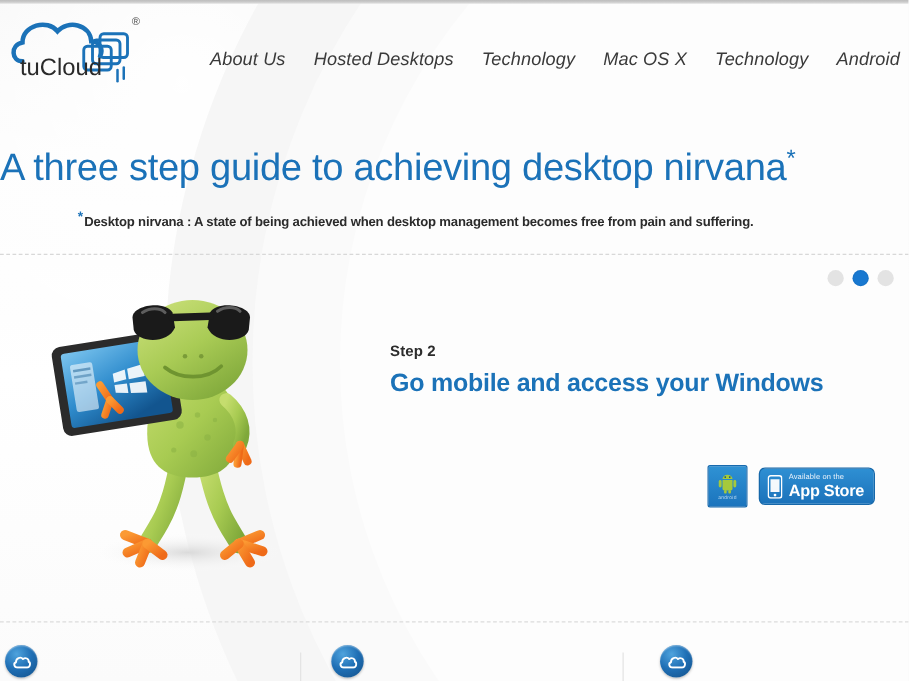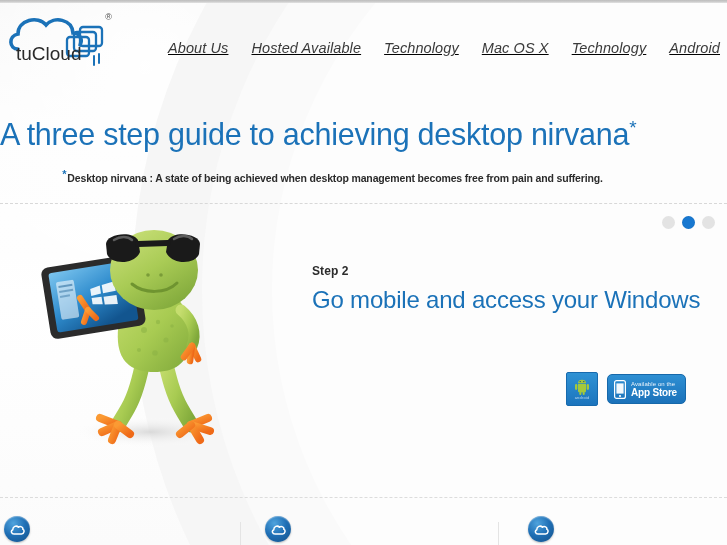--- a/index.html
+++ b/index.html
@@ -87,21 +87,20 @@
   }
 
   
   #nav {
     position: absolute;
     left: 168px; top: 32px;
     width: 552px; height: 26px;
     display: flex;
     align-items: center;
     justify-content: space-between;
-    text-decoration: underline;
   }
   .nav-item {
     font-family: "Liberation Sans", sans-serif;
     font-style: italic;
     font-size: 14.5px;
     color: #3a3a3a;
     letter-spacing: 0.1px;
     white-space: nowrap;
     cursor: pointer;
     padding: 2px 0;
@@ -172,21 +171,21 @@
     cursor: pointer;
   }
   .dot.active {
     background: #1878d0;
     box-shadow: 0 0 0 1px rgba(0,0,0,0.04) inset;
   }
 
   
   #hero {
     position: absolute;
-    left: 0; top: 206px;
+    left: 0; top: 216px;
     width: 644px; height: 285px;
     z-index: 20;
   }
 
   
   #frog-figure {
     position: absolute;
     left: 40px; top: 12px;
     width: 215px; height: 250px;
   }
@@ -201,22 +200,22 @@
   #step-label {
     font-family: "Liberation Sans", sans-serif;
     font-size: 12px;
     font-weight: bold;
     color: #2c2c2c;
     letter-spacing: 0.1px;
     margin-bottom: 7px;
   }
   .step-line {
     font-family: "Liberation Sans", sans-serif;
-    font-size: 24px;
-    font-weight: 400;
+    font-size: 20px;
+    font-weight: 700;
     color: #1b72b8;
     line-height: 1.26;
     letter-spacing: -0.2px;
     white-space: nowrap;
   }
 
   
   #store-badges {
     position: absolute;
     left: 566px; top: 372px;
@@ -257,21 +256,21 @@
   #badge-appstore .as-text { line-height: 1; }
   #badge-appstore .as-small {
     display: block;
     font-size: 6px;
     color: #eaf3fb;
     letter-spacing: 0.1px;
     margin-bottom: 1px;
   }
   #badge-appstore .as-big {
     display: block;
-    font-size: 10px;
+    font-size: 13px;
     font-weight: bold;
     color: #ffffff;
     letter-spacing: -0.2px;
     line-height: 1;
   }
 
   
   #footer-rule {
     position: absolute;
     left: 0; top: 497px;
@@ -346,21 +345,21 @@
 
         <path d="M10 40 C1 40 0 27 10 25 C10 11 30 6 38 16 C46 7 64 10 65 24 C72 24 75 31 72 36" fill="none" stroke="#1b72b8" stroke-width="3.6" stroke-linecap="round"></path>
 
         <text x="8" y="51" font-family="Liberation Sans, sans-serif" font-size="19" font-weight="500" fill="#2a2a2a">tuCloud</text>
       </svg>
       <span id="logo-reg">®</span>
     </div>
 
     <nav id="nav">
       <a class="nav-item">About Us</a>
-      <a class="nav-item">Hosted Available</a>
+      <a class="nav-item">Hosted Desktops</a>
       <a class="nav-item">Technology</a>
       <a class="nav-item">Mac OS X</a>
       <a class="nav-item">Technology</a>
       <a class="nav-item">Android</a>
     </nav>
   </div>
 
   <div id="headline-block">
     <h1 id="headline"><span>A three step guide to achieving desktop nirvana</span><span class="hl-star">*</span></h1>
     <div id="subnote"><span class="sub-star">*</span><span>Desktop nirvana : A state of being achieved when desktop management becomes free from pain and suffering.</span></div>

